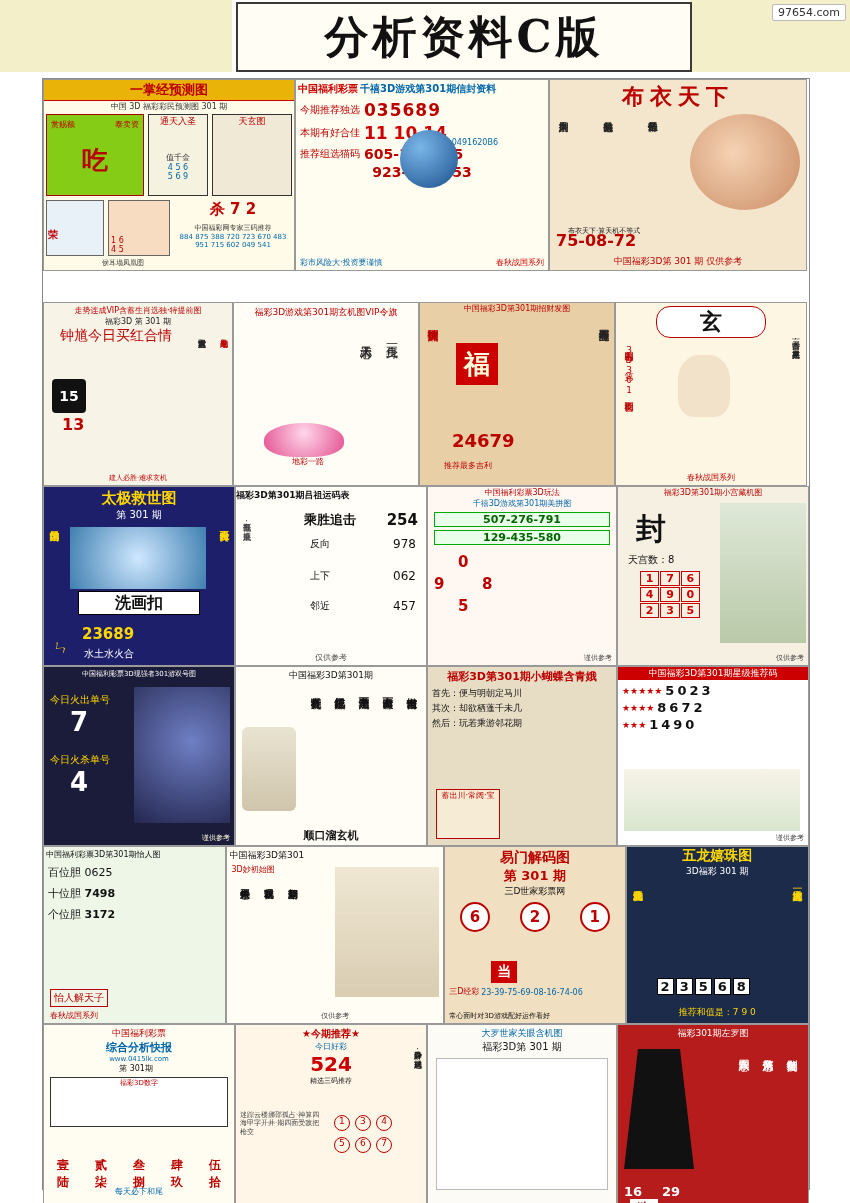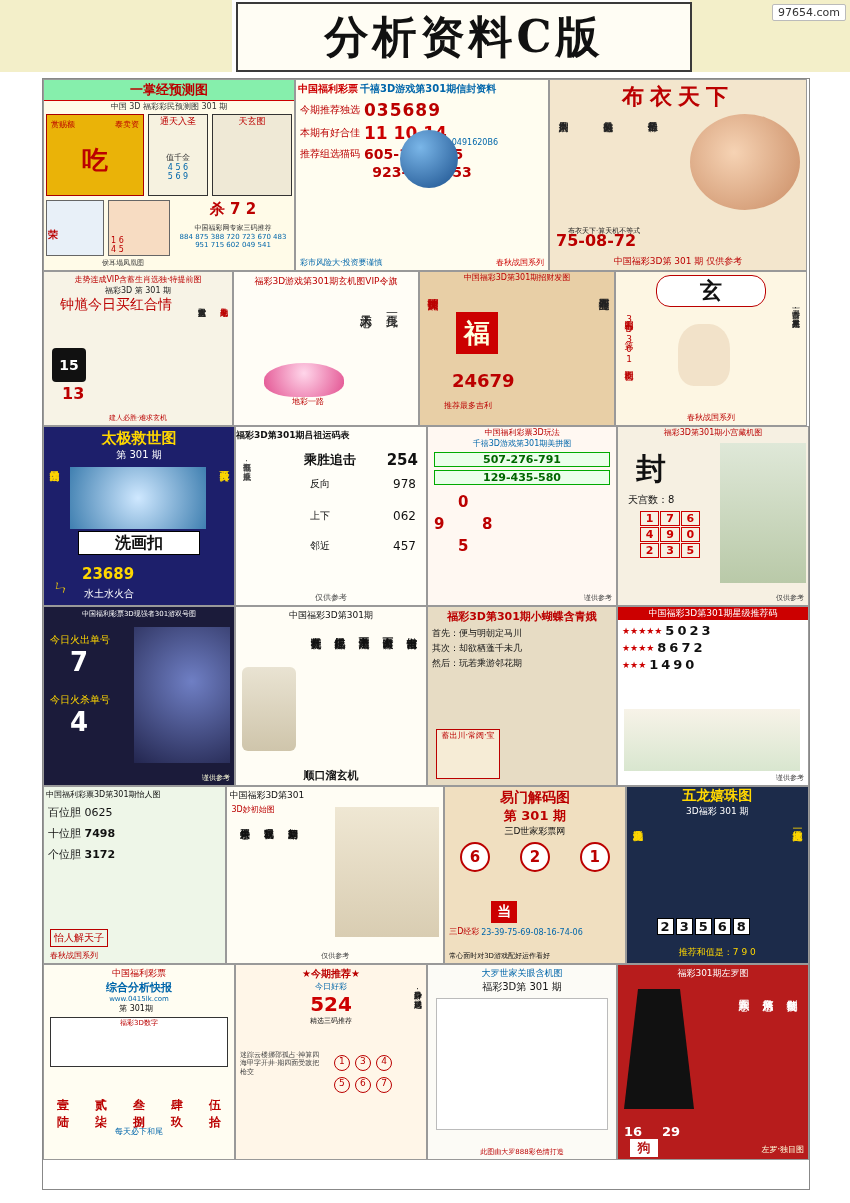--- a/index.html
+++ b/index.html
@@ -56,24 +56,24 @@
       <div class="title-text">分析资料C版</div>
     </div>
     <div class="watermark">97654.com</div>
   </div>
 
   <div class="frame">
 
     <div class="row" style="height:192px;">
 
       <div class="cell" style="width:252px;background:#fffbe8;">
-        <div style="background:#86efac;border-bottom:1px solid #c00;text-align:center;font-size:13px;font-weight:bold;color:#b00;padding:1px 0;">一掌经预测图</div>
+        <div style="background:#eab308;border-bottom:1px solid #c00;text-align:center;font-size:13px;font-weight:bold;color:#b00;padding:1px 0;">一掌经预测图</div>
         <div style="font-size:8px;text-align:center;color:#333;">中国 3D 福彩彩民预测图 301 期</div>
         <div style="display:flex;height:86px;">
-          <div style="width:96px;border:1px solid #a00;margin:2px;background:#eab308;position:relative;">
+          <div style="width:96px;border:1px solid #a00;margin:2px;background:#84cc16;position:relative;">
             <div style="position:absolute;left:4px;top:4px;font-size:8px;color:#b00;">赏赐额</div>
             <div style="position:absolute;right:4px;top:4px;font-size:8px;color:#b00;">泰卖资</div>
             <div style="position:absolute;left:0;right:0;top:28px;text-align:center;font-size:26px;color:#b00;font-weight:bold;">吃</div>
           </div>
           <div style="width:58px;border:1px solid #333;margin:2px;background:#f6f2e0;">
             <div style="font-size:9px;text-align:center;color:#b00;">通天入圣</div>
             <div style="font-size:8px;text-align:center;color:#333;margin-top:24px;">值千金</div>
             <div style="font-size:8px;text-align:center;color:#06a;">4 5 6</div>
             <div style="font-size:8px;text-align:center;color:#06a;">5 6 9</div>
           </div>
@@ -130,21 +130,21 @@
           <div class="vtxt" style="font-size:10px;color:#222;">采临当欲分时吴</div>
           <div class="vtxt" style="font-size:10px;color:#222;">似帝子诗是征和</div>
           <div style="width:110px;height:96px;border-radius:50%;background:radial-gradient(circle at 40% 40%,#f6d3b4,#c98b63);"></div>
         </div>
         <div style="position:absolute;left:6px;bottom:20px;font-size:16px;font-weight:bold;color:#b00;">75-08-72</div>
         <div style="position:absolute;left:18px;bottom:34px;font-size:7px;color:#222;">布衣天下·算天机不等式</div>
         <div style="position:absolute;left:0;right:0;bottom:2px;text-align:center;font-size:9px;color:#b00;">中国福彩3D第 301 期 仅供参考</div>
       </div>
     </div>
 
-    <div class="row" style="height:155px;">
+    <div class="row" style="height:184px;margin-top:31px;">
 
       <div class="cell" style="width:190px;background:#f7f3e6;">
         <div style="text-align:center;font-size:8px;color:#b00;padding-top:2px;">走势连成VIP含蓄生肖选独·特提前图</div>
         <div style="text-align:center;font-size:8px;color:#222;">福彩3D 第 301 期</div>
         <div style="font-size:14px;color:#b00;padding-left:16px;">钟馗今日买红合情</div>
         <div style="position:absolute;left:8px;top:76px;width:34px;height:34px;background:#111;color:#fff;border-radius:4px;display:flex;align-items:center;justify-content:center;font-size:14px;font-weight:bold;">15</div>
         <div style="position:absolute;left:18px;top:112px;font-size:16px;color:#b00;font-weight:bold;">13</div>
         <div style="position:absolute;right:4px;top:30px;font-size:8px;color:#b00;" class="vtxt">今期来胆七见</div>
         <div style="position:absolute;right:26px;top:30px;font-size:8px;color:#222;" class="vtxt">实双财重天运宫</div>
         <div style="position:absolute;left:0;right:0;bottom:2px;text-align:center;font-size:7px;color:#b00;">建人必胜·难求玄机</div>

